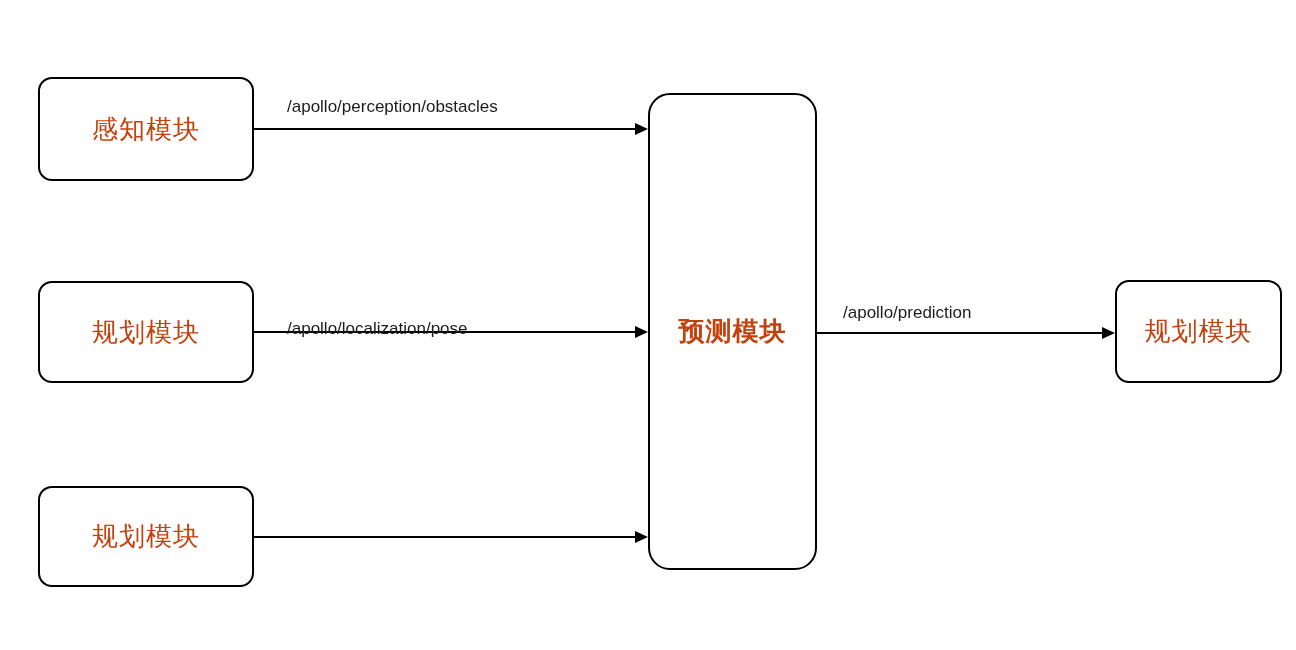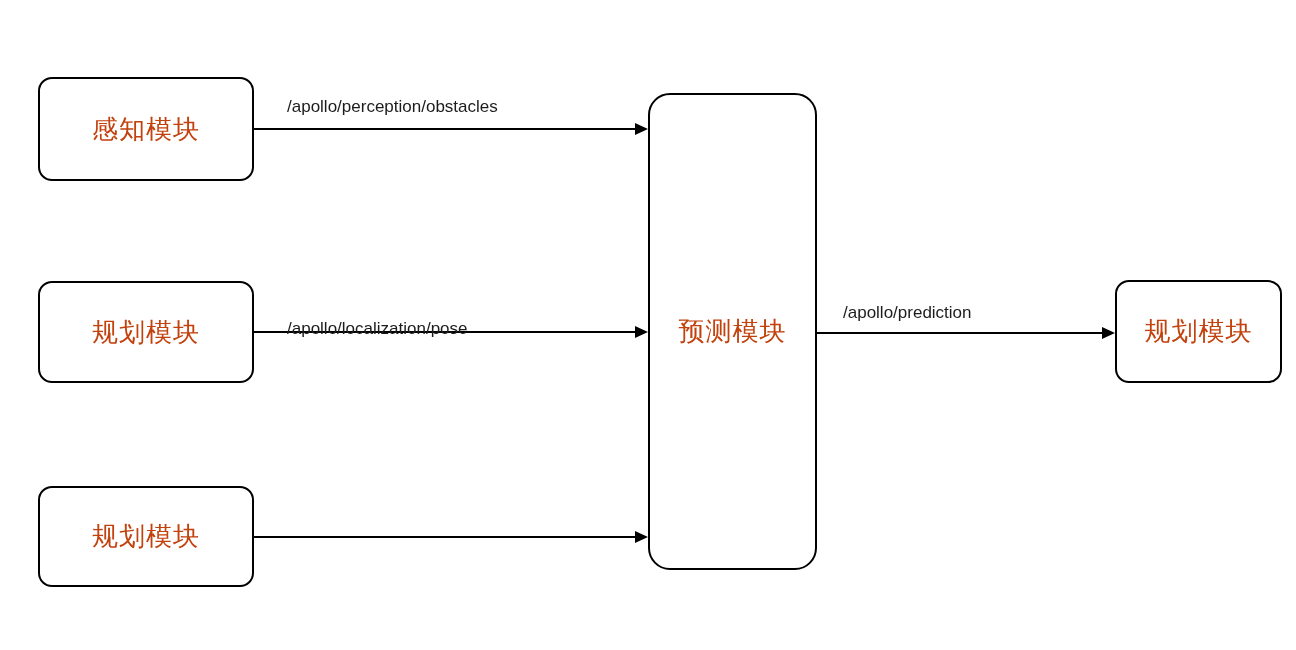--- a/index.html
+++ b/index.html
@@ -22,21 +22,21 @@
     align-items: center;
     justify-content: center;
     color: #c2410c;
     font-size: 26px;
     letter-spacing: 1px;
     border-radius: 14px;
   }
   .node-perception   { left: 38px;   top: 77px;  width: 216px; height: 104px; }
   .node-localization { left: 38px;   top: 281px; width: 216px; height: 102px; }
   .node-planning-src { left: 38px;   top: 486px; width: 216px; height: 101px; }
-  .node-prediction   { left: 648px;  top: 93px;  width: 169px; height: 477px; border-radius: 22px; }
+  .node-prediction   { left: 648px;  top: 93px;  width: 169px; height: 477px; border-radius: 22px; font-weight: bold; }
   .node-planning-dst { left: 1115px; top: 280px; width: 167px; height: 103px; }
 
   .edge-line {
     position: absolute;
     height: 2px;
     background: #000000;
   }
   .edge-head {
     position: absolute;
     width: 0;

